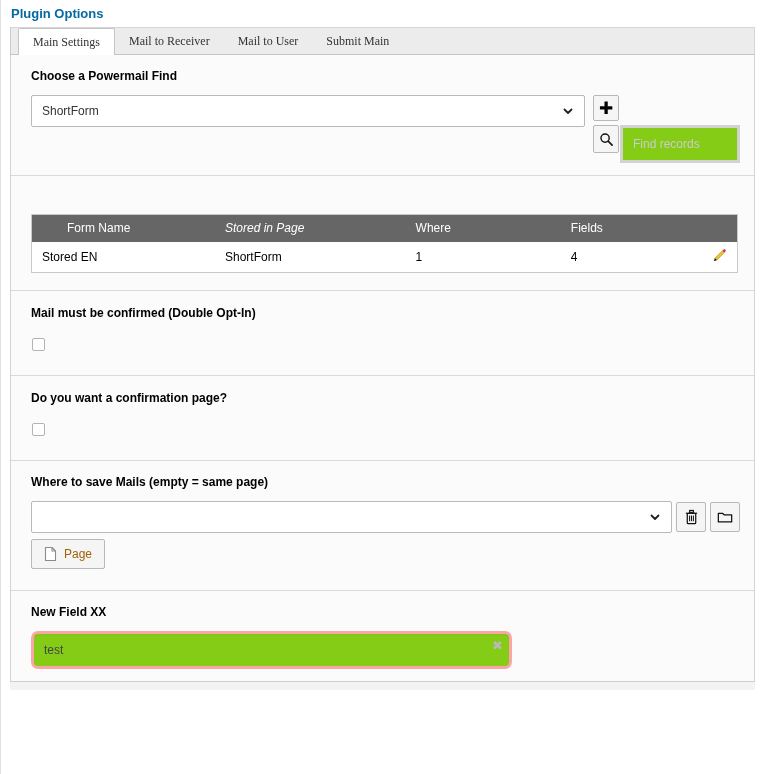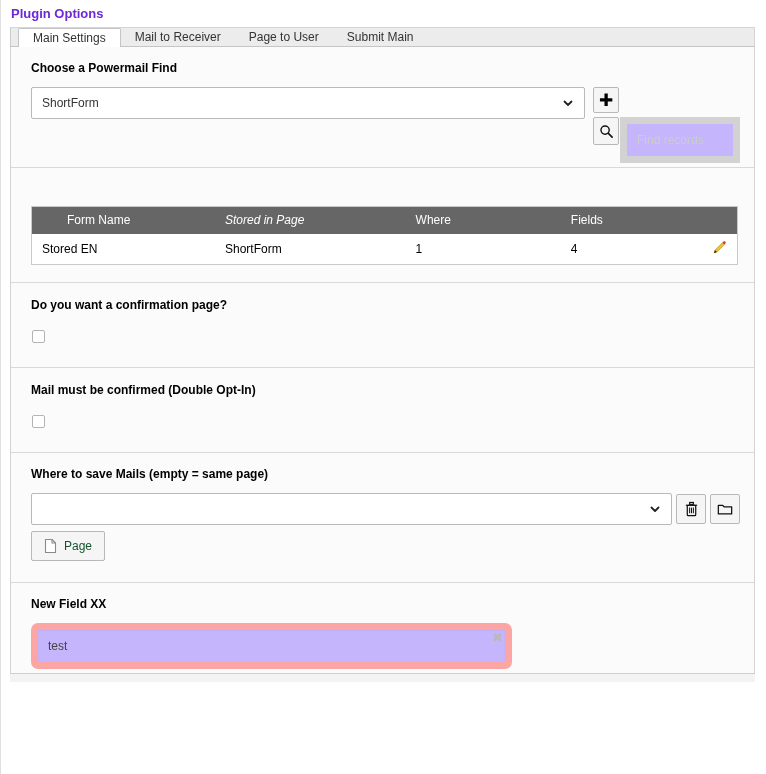--- a/index.html
+++ b/index.html
@@ -4,32 +4,33 @@
 <style>
   * { margin:0; padding:0; box-sizing:border-box; }
   html,body { background:#fff; }
   body {
     width:766px; height:774px; overflow:hidden;
     font-family:"Liberation Sans","DejaVu Sans",sans-serif;
     font-size:12px; color:#111;
     border-left:1px solid #e0e0e0;
   }
   .page-title {
-    font-size:13px; font-weight:bold; color:#6d28d9;
+    font-size:13px; font-weight:bold; color:#0369a1;
     padding:6px 0 6px 10px; height:27px;
   }
   .panel { margin-left:9px; width:745px; }
 
   
   .tabbar {
-    height:20px; background:#ececec;
+    height:28px; background:#ececec;
     border:1px solid #cacaca; border-bottom:1px solid #c5c5c5;
     border-top-color:#d5d5d5; border-right-color:#d5d5d5;
     display:flex; align-items:stretch; padding-left:7px;
     position:relative;
+    font-family:Liberation Serif, serif;
   }
   .tab {
     display:flex; align-items:center; padding:0 14px;
     color:#333; cursor:pointer; position:relative;
   }
   .tab.active {
     background:#fff; border:1px solid #c5c5c5; border-bottom:none;
     border-radius:2px 2px 0 0; margin-bottom:-1px; z-index:2;
   }
 
@@ -43,21 +44,21 @@
   .sec-label { font-weight:bold; color:#000; margin-bottom:12px; }
 
   
   .selectbox {
     height:32px; background:#fff; border:1px solid #b9b9b9; border-radius:2px;
     display:flex; align-items:center; padding:0 10px; color:#333;
     cursor:pointer; position:relative;
   }
   .selectbox .chev { margin-left:auto; display:flex; }
   .txtinput {
-    background:#c4b5fd; border:7px solid #fca5a5; border-radius:3px;
+    background:#84cc16; border:3px solid #fca5a5; border-radius:3px;
     padding:16px 10px; color:#444; font:inherit; outline:none;
     box-shadow:inset 0 1px 2px rgba(0,0,0,0.04);
   }
   .txtinput::placeholder { color:#ccc; }
   .sqbtn {
     background:#f5f5f5; border:1px solid #b8b8b8; border-radius:2px;
     display:flex; align-items:center; justify-content:center; cursor:pointer;
   }
 
   
@@ -96,21 +97,21 @@
     border:1px solid #b3b3b3; border-radius:2px; cursor:pointer;
     display:block; margin-left:1px;
   }
 
   
   .save-row { display:flex; align-items:center; }
   .save-row .selectbox { width:643px; }
   .save-row .sqbtn { width:30px; height:30px; margin-left:4px; }
   .page-btn {
     margin-top:6px; height:30px; padding:0 12px; display:inline-flex;
-    align-items:center; gap:7px; color:#14532d;
+    align-items:center; gap:7px; color:#a16207;
   }
   .save-sec { padding-bottom:26px; }
 
   
   .newfield-wrap { position:relative; width:481px; }
   .newfield-wrap .txtinput { width:481px; height:32px;border-radius:7px; }
   .clear-x {
     position:absolute; right:9px; top:8px; color:#b9b9b9;
     font-size:13px; font-weight:bold; cursor:pointer; line-height:1;
     font-family:"DejaVu Sans",sans-serif;
@@ -130,21 +131,21 @@
 <div class="panel">
 
   <div class="tabbar">
     <div class="tab active">
       <span>Main Settings</span>
     </div>
     <div class="tab">
       <span>Mail to Receiver</span>
     </div>
     <div class="tab">
-      <span>Page to User</span>
+      <span>Mail to User</span>
     </div>
     <div class="tab">
       <span>Submit Main</span>
     </div>
   </div>
 
   <div class="sections">
 
     <div class="section" style="height:120px;">
       <div class="sec-label">Choose a Powermail Find</div>
@@ -203,26 +204,26 @@
                   </svg>
                 </span>
               </span>
             </td>
           </tr>
         </tbody>
       </table>
     </div>
 
     <div class="section cb-sec">
+      <div class="sec-label">Mail must be confirmed (Double Opt-In)</div>
+      <input type="checkbox" class="cbox" style="">
+    </div>
+
+    <div class="section cb-sec">
       <div class="sec-label">Do you want a confirmation page?</div>
-      <input type="checkbox" class="cbox" style="">
-    </div>
-
-    <div class="section cb-sec">
-      <div class="sec-label">Mail must be confirmed (Double Opt-In)</div>
       <input type="checkbox" class="cbox" style="">
     </div>
 
 
     <div class="section save-sec" style="height:130px;">
       <div class="sec-label">Where to save Mails (empty = same page)</div>
       <div class="save-row">
         <div class="selectbox">
           <span></span>
           <span class="chev">

